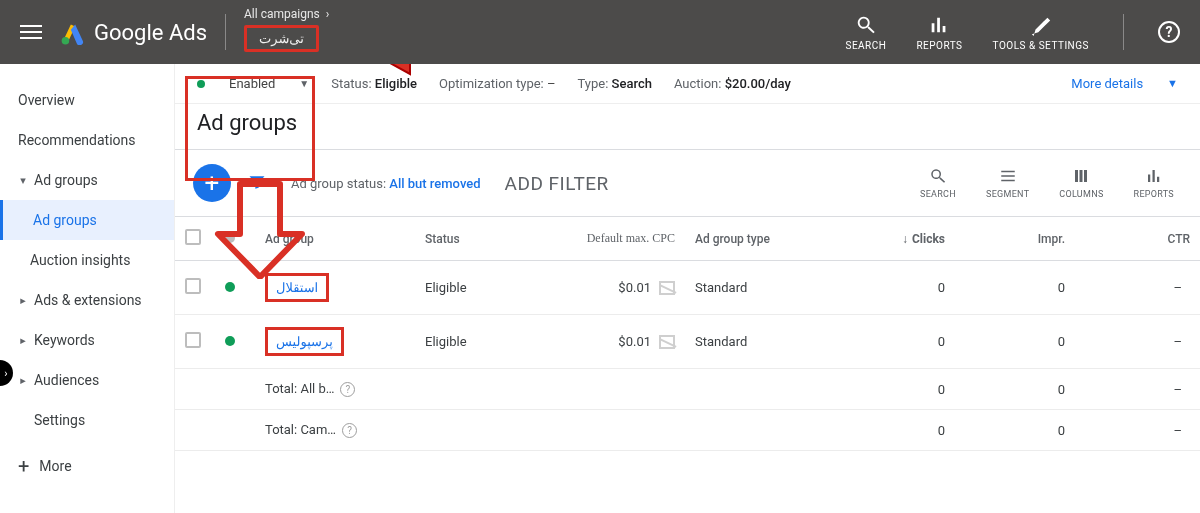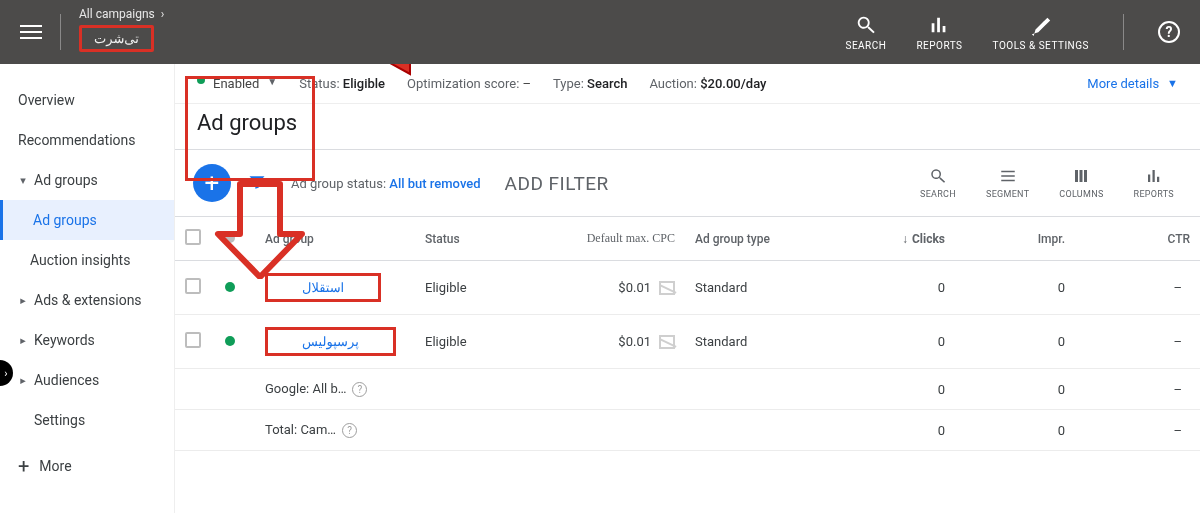--- a/index.html
+++ b/index.html
@@ -39,21 +39,21 @@
   .side-item.active{color:var(--blue);background:#e8f0fe;border-left:3px solid var(--blue);padding-left:15px;}
   .side-item.sub{padding-left:30px;}
   .side-caret{font-size:11px;color:#5f6368;display:inline-block;width:10px;text-align:center;}
   .side-more{display:flex;align-items:center;gap:10px;padding:14px 18px;font-size:14px;color:#3c4043;cursor:pointer;}
   .side-arrow-tab{position:absolute;left:-1px;top:296px;width:14px;height:26px;background:#000;border-radius:0 14px 14px 0;color:#fff;display:flex;align-items:center;justify-content:center;font-size:11px;}
 
   .main{flex:1;position:relative;overflow:hidden;}
   .status-bar{display:flex;align-items:center;gap:22px;padding:12px 22px;border-bottom:1px solid #eee;font-size:13px;color:#444;}
   .status-bar .dot{width:8px;height:8px;border-radius:50%;background:#0f9d58;display:inline-block;}
   .status-label{color:#5f6368;}
-  .more-details{margin-left:auto;color:var(--blue);cursor:pointer;display:flex;align-items:center;gap:8px;}
+  .more-details{margin-left:auto;color:var(--blue);cursor:pointer;display:flex;align-items:center;gap:24px;}
   .title-row{padding:6px 22px 14px 22px;border-bottom:1px solid var(--border);}
   .title{font-size:22px;color:#202124;}
   .toolbar{display:flex;align-items:center;padding:14px 18px;border-bottom:1px solid var(--border);}
   .fab{width:38px;height:38px;border-radius:50%;background:var(--blue);color:#fff;display:flex;align-items:center;justify-content:center;font-size:26px;cursor:pointer;margin-right:16px;}
   .filter-icon{color:var(--blue);cursor:pointer;}
   .filter-text{margin-left:24px;font-size:13px;}
   .filter-text .k{color:var(--muted);}
   .filter-text .v{color:var(--blue);font-weight:500;}
   .add-filter{margin-left:24px;color:var(--muted);font-size:19px;letter-spacing:.5px;cursor:pointer;}
   .tool-right{margin-left:auto;display:flex;gap:30px;align-items:flex-start;padding-right:8px;}
@@ -61,41 +61,51 @@
   .tool-mini svg{width:18px;height:18px;fill:#5f6368;}
 
   
   table{width:100%;border-collapse:collapse;}
   thead th{font-size:12px;color:#5f6368;font-weight:500;text-align:left;padding:12px 10px;border-bottom:1px solid var(--border);white-space:nowrap;}
   thead th.right, tbody td.right{text-align:right;}
   tbody td{padding:12px 10px;border-bottom:1px solid #ececec;font-size:13px;color:#3c4043;vertical-align:middle;}
   .chk{width:16px;height:16px;border:2px solid #bdbdbd;border-radius:2px;display:inline-block;cursor:pointer;}
   .rowdot{width:10px;height:10px;border-radius:50%;background:#0f9d58;display:inline-block;}
   .graydot{width:10px;height:10px;border-radius:50%;background:#bdbdbd;display:inline-block;}
-  .adlink{color:var(--blue);border:3px solid var(--red);padding:4px 34px;display:inline-block;cursor:pointer;text-align:right;}
+  .adlink{color:var(--blue);border:3px solid var(--red);padding:4px 8px;display:inline-block;cursor:pointer;text-align:right;}
   .ghost{width:16px;height:14px;border:2px solid #cfcfcf;display:inline-block;position:relative;margin-left:8px;vertical-align:middle;}
   .ghost:before{content:"";position:absolute;left:-2px;top:5px;width:18px;height:2px;background:#cfcfcf;transform:rotate(25deg);}
   .info-circ{width:15px;height:15px;border:1.5px solid #9e9e9e;border-radius:50%;display:inline-flex;align-items:center;justify-content:center;font-size:10px;color:#9e9e9e;margin-left:6px;}
   .sort-arrow{font-size:12px;color:#5f6368;margin-right:4px;}
 
   
   .red-box{position:absolute;border:3px solid var(--red);pointer-events:none;}
   .big-arrow{position:absolute;pointer-events:none;}
   .big-arrow svg{fill:var(--red);stroke:var(--red);}
 
 </style>
 </head>
 <body>
 
 <div class="header">
   <div class="menu-icon">
       <div></div>
       <div></div>
       <div></div>
     </div>
+  <div class="logo">
+    <div class="logo-mark">
+      <svg viewBox="0 0 48 48">
+          <path fill="#FBBC04" d="M6 40 L20 10 L28 14 L14 44 Z"></path>
+          <path fill="#4285F4" d="M28 10 L42 40 A6 6 0 0 1 31 45 L20 20 Z"></path>
+          <circle cx="10" cy="40" r="7" fill="#34A853"></circle>
+        </svg>
+    </div>
+    <span class="logo-text">Google Ads</span>
+  </div>
   <div class="vline"></div>
   <div class="breadcrumb" style="position:relative;top:6px;">
     <span class="bc-top"><span>All campaigns</span>&nbsp;&nbsp;›</span>
     <span class="bc-campaign">تی‌شرت</span>
   </div>
   <div class="header-spacer"></div>
   <div class="header-actions">
     <div class="hact">
       <svg viewBox="0 0 24 24">
           <path d="M15.5 14h-.79l-.28-.27a6.5 6.5 0 1 0-.7.7l.27.28v.79L20 21l1.5-1.5L15.5 14zm-6 0A4.5 4.5 0 1 1 14 9.5 4.5 4.5 0 0 1 9.5 14z"></path>
@@ -157,27 +167,27 @@
       </div>
     <div class="side-more">
         <span style="font-size:20px;">+</span>
         <span>More</span>
       </div>
   </div>
 
   <div class="main">
 
     <div class="status-bar">
-      <span style="display:flex;gap:8px;cursor:pointer">
+      <span style="display:flex;align-items:center;gap:24px;cursor:pointer">
           <span class="dot"></span>
           <span>Enabled</span>
           <span style="font-size:10px;color:#5f6368">▼</span>
         </span>
       <span><span class="status-label">Status:</span> <b style="font-weight:500;color:#202124">Eligible</b></span>
-      <span><span class="status-label">Optimization score:</span> <span>–</span></span>
+      <span><span class="status-label">Optimization type:</span> <span>–</span></span>
       <span><span class="status-label">Type:</span> <b style="font-weight:500;color:#202124">Search</b></span>
       <span><span class="status-label">Auction:</span> <b style="font-weight:500;color:#202124">$20.00/day</b></span>
       <span class="more-details">
           <span>More details</span>
           <span style="font-size:11px">▼</span>
         </span>
     </div>
 
     <div class="title-row">
       <div class="title">Ad groups</div>
@@ -264,21 +274,21 @@
           <td>Eligible</td>
           <td class="right"><span>$0.01</span><span class="ghost"></span></td>
           <td>Standard</td>
           <td class="right">0</td>
           <td class="right">0</td>
           <td class="right" style="padding-right:18px">–</td>
         </tr>
         <tr>
           <td></td>
             <td></td>
-          <td><span>Google: All b…</span><span class="info-circ">?</span></td>
+          <td><span>Total: All b…</span><span class="info-circ">?</span></td>
           <td></td>
             <td></td>
             <td></td>
           <td class="right">0</td>
           <td class="right">0</td>
           <td class="right" style="padding-right:18px">–</td>
         </tr>
         <tr>
           <td></td>
             <td></td>

